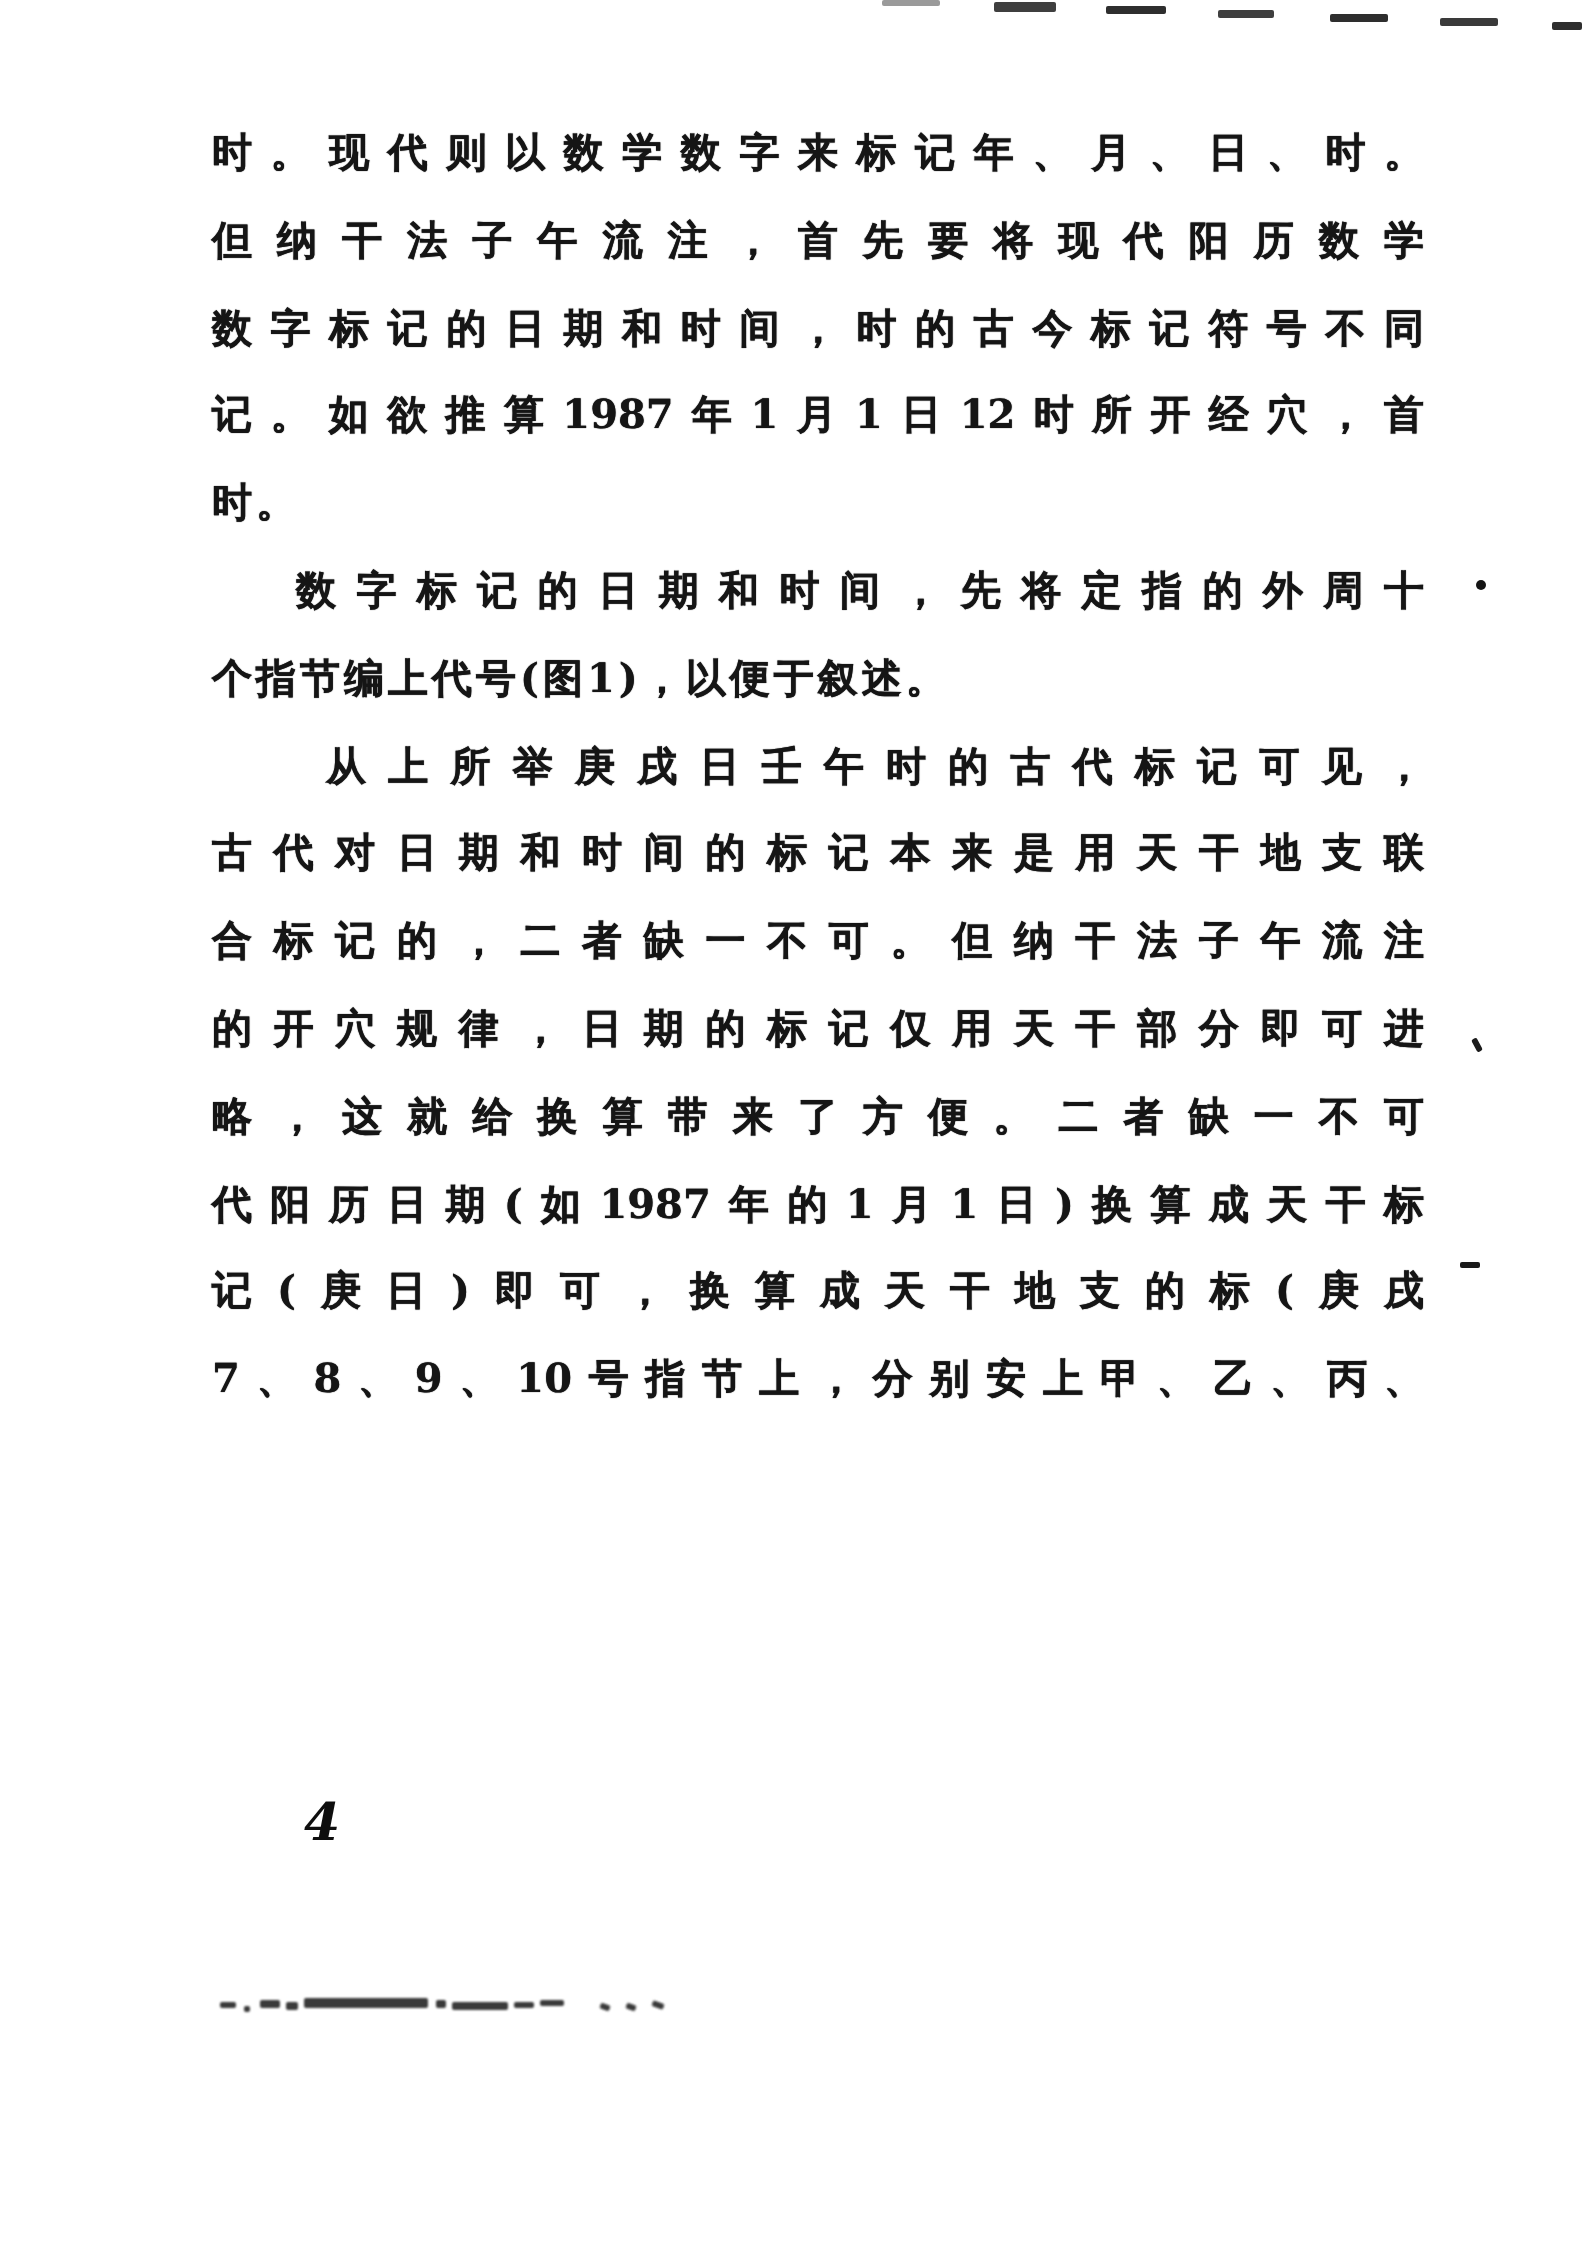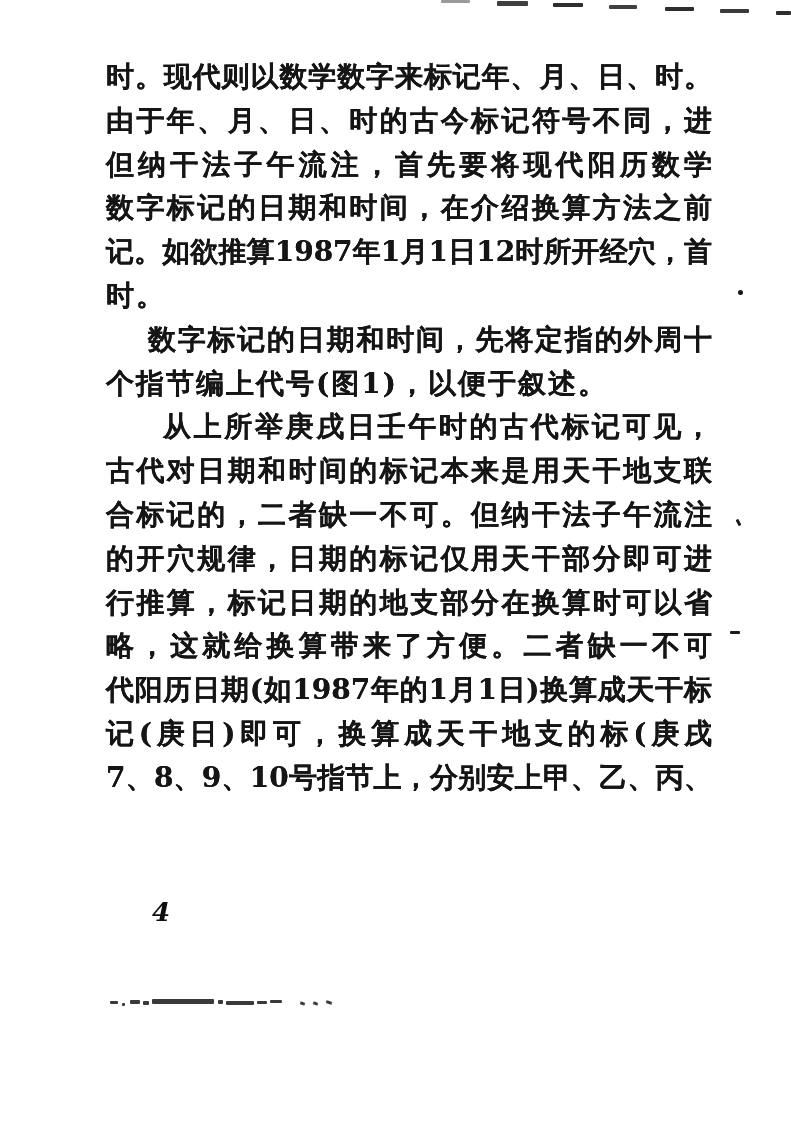--- a/index.html
+++ b/index.html
@@ -35,21 +35,21 @@
   .textblock {
     position: absolute;
     left: 106px;
     top: 55px;
     width: 606px;
   }
   .line {
     display: block;
     height: 43.8px;
     line-height: 43.8px;
-    font-size: 28px;
+    font-size: 20px;
     font-weight: 600;
     white-space: nowrap;
     letter-spacing: 1px;
     text-shadow: 0 0 0.5px #101010;
   }
   .line.just {
     white-space: normal;
     text-align: justify;
     text-align-last: justify;
     text-justify: inter-character;
@@ -140,32 +140,30 @@
     <span class="top-dash td2"></span>
     <span class="top-dash td3"></span>
     <span class="top-dash td4"></span>
     <span class="top-dash td5"></span>
     <span class="top-dash td6"></span>
     <span class="top-dash td7"></span>
   </div>
 
   <div class="textblock">
     <div class="line just">时。现代则以数学数字来标记年、月、日、时。</div>
-    <div class="line just">由于年、月、日、时的古今标记符号不同，进</div>
     <div class="line just">但纳干法子午流注，首先要将现代阳历数学</div>
-    <div class="line just">数字标记的日期和时间，在介绍换算方法之前</div>
+    <div class="line just">数字标记的日期和时间，时的古今标记符号不同</div>
     <div class="line just">记。如欲推算1987年1月1日12时所开经穴，首</div>
     <div class="line left">时。</div>
     <div class="line just ind-a">数字标记的日期和时间，先将定指的外周十</div>
     <div class="line left">个指节编上代号(图1)，以便于叙述。</div>
     <div class="line just ind-b">从上所举庚戌日壬午时的古代标记可见，</div>
     <div class="line just">古代对日期和时间的标记本来是用天干地支联</div>
     <div class="line just">合标记的，二者缺一不可。但纳干法子午流注</div>
     <div class="line just">的开穴规律，日期的标记仅用天干部分即可进</div>
-    <div class="line just">行推算，标记日期的地支部分在换算时可以省</div>
     <div class="line just">略，这就给换算带来了方便。二者缺一不可</div>
     <div class="line just">代阳历日期(如1987年的1月1日)换算成天干标</div>
     <div class="line just">记(庚日)即可，换算成天干地支的标(庚戌</div>
     <div class="line just">7、8、9、10号指节上，分别安上甲、乙、丙、</div>
   </div>
 
   <div class="pagenum">4</div>
 
   <span class="margin-dot"></span>
   <span class="margin-tick"></span>

